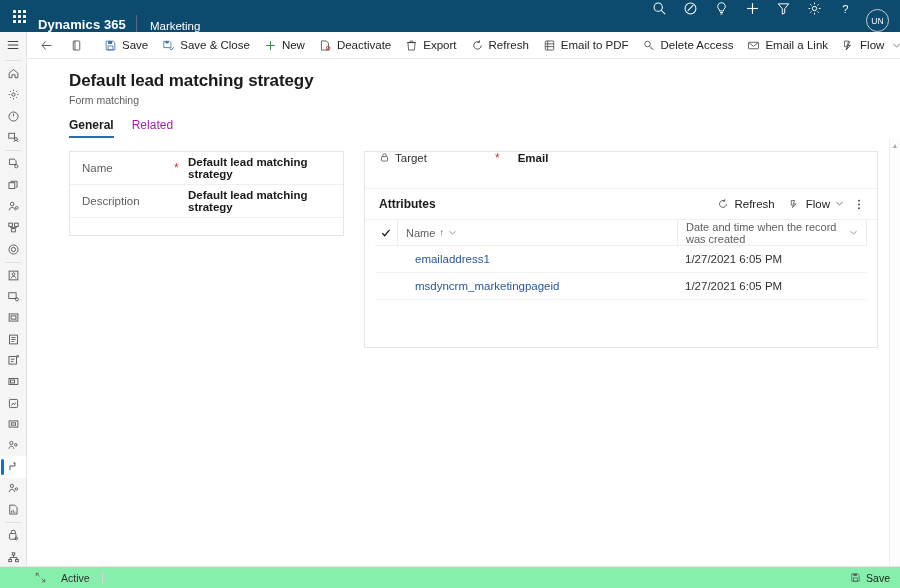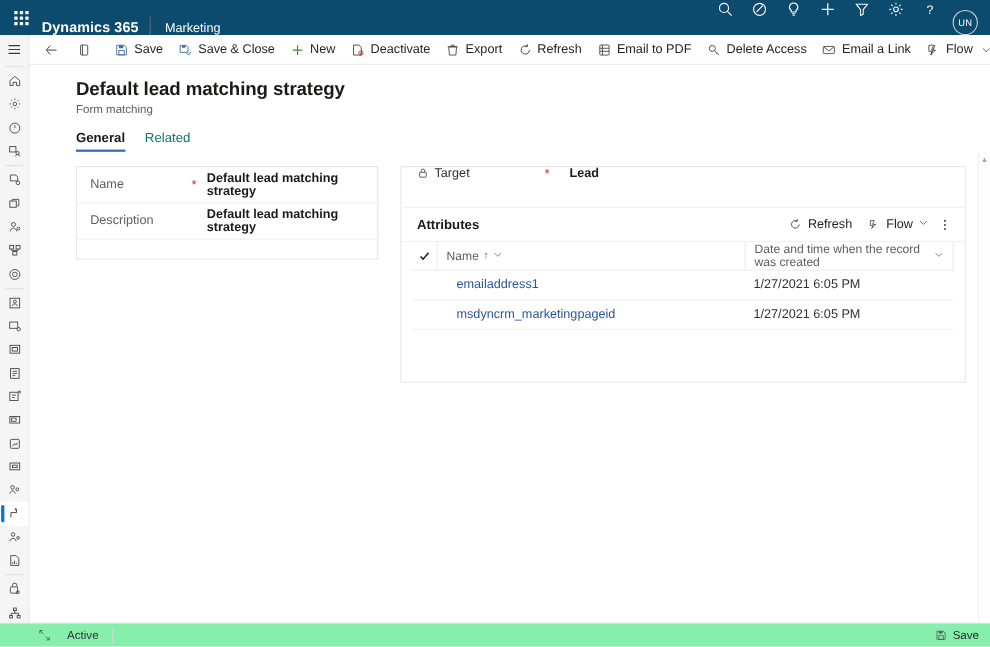--- a/index.html
+++ b/index.html
@@ -81,21 +81,21 @@
   .cmd-chev { margin-left: 3px; }
 
   
   .titleblock { padding: 12px 0 0 42px; flex: 0 0 auto; }
   .rec-title { font-size: 17px; color: #1b1a19; font-weight: 600; letter-spacing: -.1px; }
   .rec-sub { font-size: 10.5px; color: #605e5c; margin-top: 3px; }
 
   
   .tabs { display: flex; padding: 12px 0 0 42px; gap: 18px; flex: 0 0 auto; }
   .tab {
-    font-size: 12px; color: #0f766e; padding-bottom: 6px; cursor: pointer; position: relative;
+    font-size: 12px; color: #a21caf; padding-bottom: 6px; cursor: pointer; position: relative;
   }
   .tab.active { font-weight: 600; color: #1b1a19; }
   .tab.active::after {
     content: ""; position: absolute; left: 0; right: 0; bottom: 0; height: 2px; background: #2b6cb0;
   }
 
   
   .content { flex: 1; display: flex; padding: 13px 0 0 42px; gap: 20px; min-height: 0; position: relative; }
 
   .card {
@@ -538,21 +538,21 @@
 
           <div class="trow">
             <span class="tlock">
               <svg width="11" height="11" viewBox="0 0 16 16">
                   <rect x="3.6" y="6.8" width="8.8" height="6.4" rx="1" fill="none" stroke="#444" stroke-width="1.1"></rect>
                   <path d="M5.6 6.8V4.8a2.4 2.4 0 0 1 4.8 0v2" fill="none" stroke="#444" stroke-width="1.1"></path>
                 </svg>
             </span>
             <span class="tlabel">Target</span>
             <span class="tstar">*</span>
-            <span class="tvalue">Lead</span>
+            <span class="tvalue">Email</span>
           </div>
 
           <div class="attr-head">
             <span class="attr-title">Attributes</span>
             <div class="attr-actions">
               <div class="attr-btn">
                 <svg width="12" height="12" viewBox="0 0 16 16">
                     <path d="M12.6 8A4.6 4.6 0 1 1 10 3.8" fill="none" stroke="#444" stroke-width="1.1"></path>
                     <path d="M10.4 1.6v2.6h-2.6" fill="none" stroke="#444" stroke-width="1.1"></path>
                   </svg>

